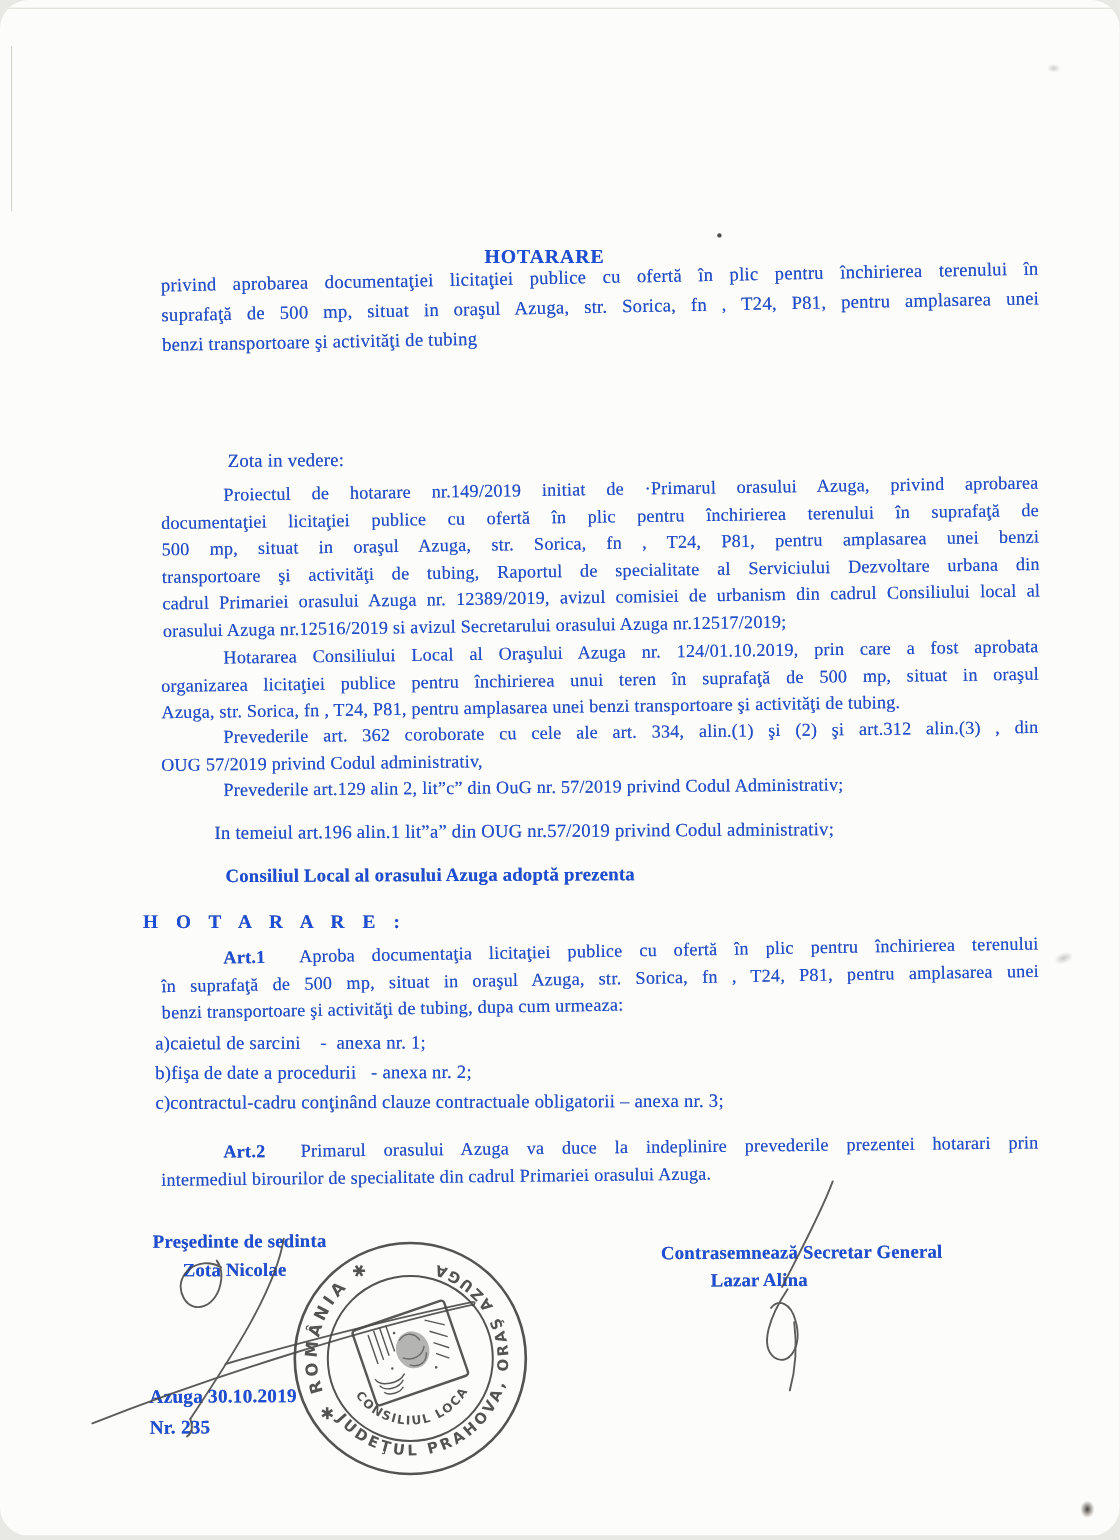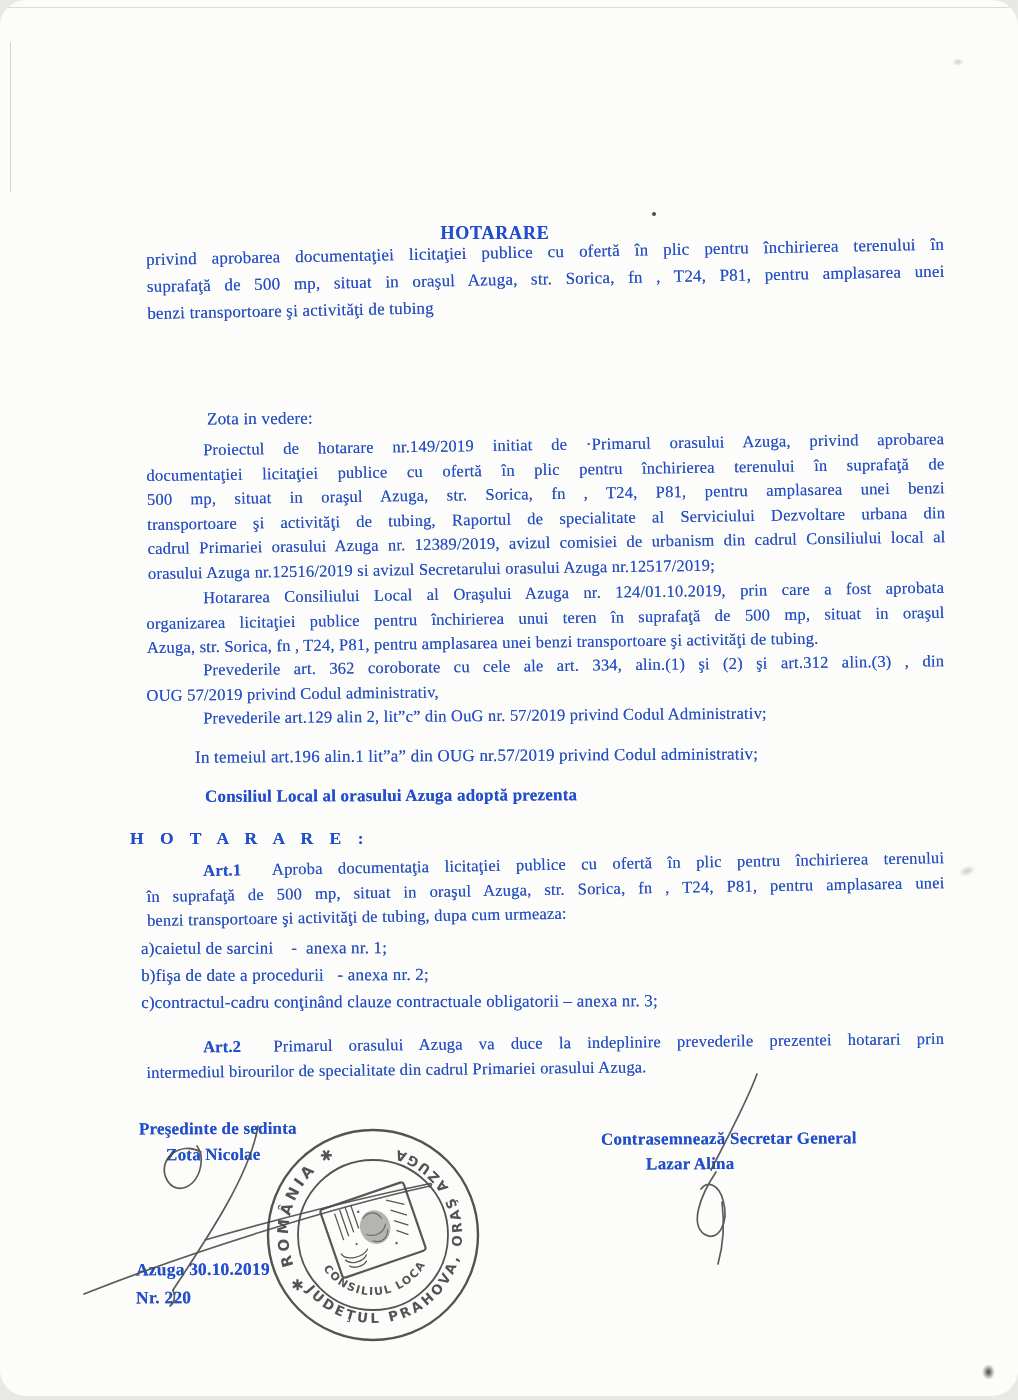--- a/index.html
+++ b/index.html
@@ -124,21 +124,21 @@
     <div class="ln">Preşedinte de sedinta</div>
     <div class="ln name">Zota Nicolae</div>
   </div>
   <div class="blk sigR txt">
     <div class="ln">Contrasemnează  Secretar General</div>
     <div class="ln name">Lazar Alina</div>
   </div>
 
   <div class="blk footer txt">
     <div class="ln">Azuga 30.10.2019</div>
-    <div class="ln">Nr. 220</div>
+    <div class="ln">Nr. 235</div>
   </div>
 
   <svg style="left:262px;top:1124px" width="222" height="222" viewBox="0 0 222 222">
     <g opacity="0.82">
       <circle cx="111" cy="111" r="105" fill="none" stroke="#2e2e2e" stroke-width="2.4"></circle>
       <circle cx="111" cy="111" r="75" fill="none" stroke="#2e2e2e" stroke-width="1.8"></circle>
 
       <defs>
         <path id="arcCounty" d="M 34.8 153.0 A 88 88 0 1 0 111 23"></path>
         <path id="arcRomania" d="M 48.8 169.2 A 88 88 0 0 1 88.2 26.3"></path>

